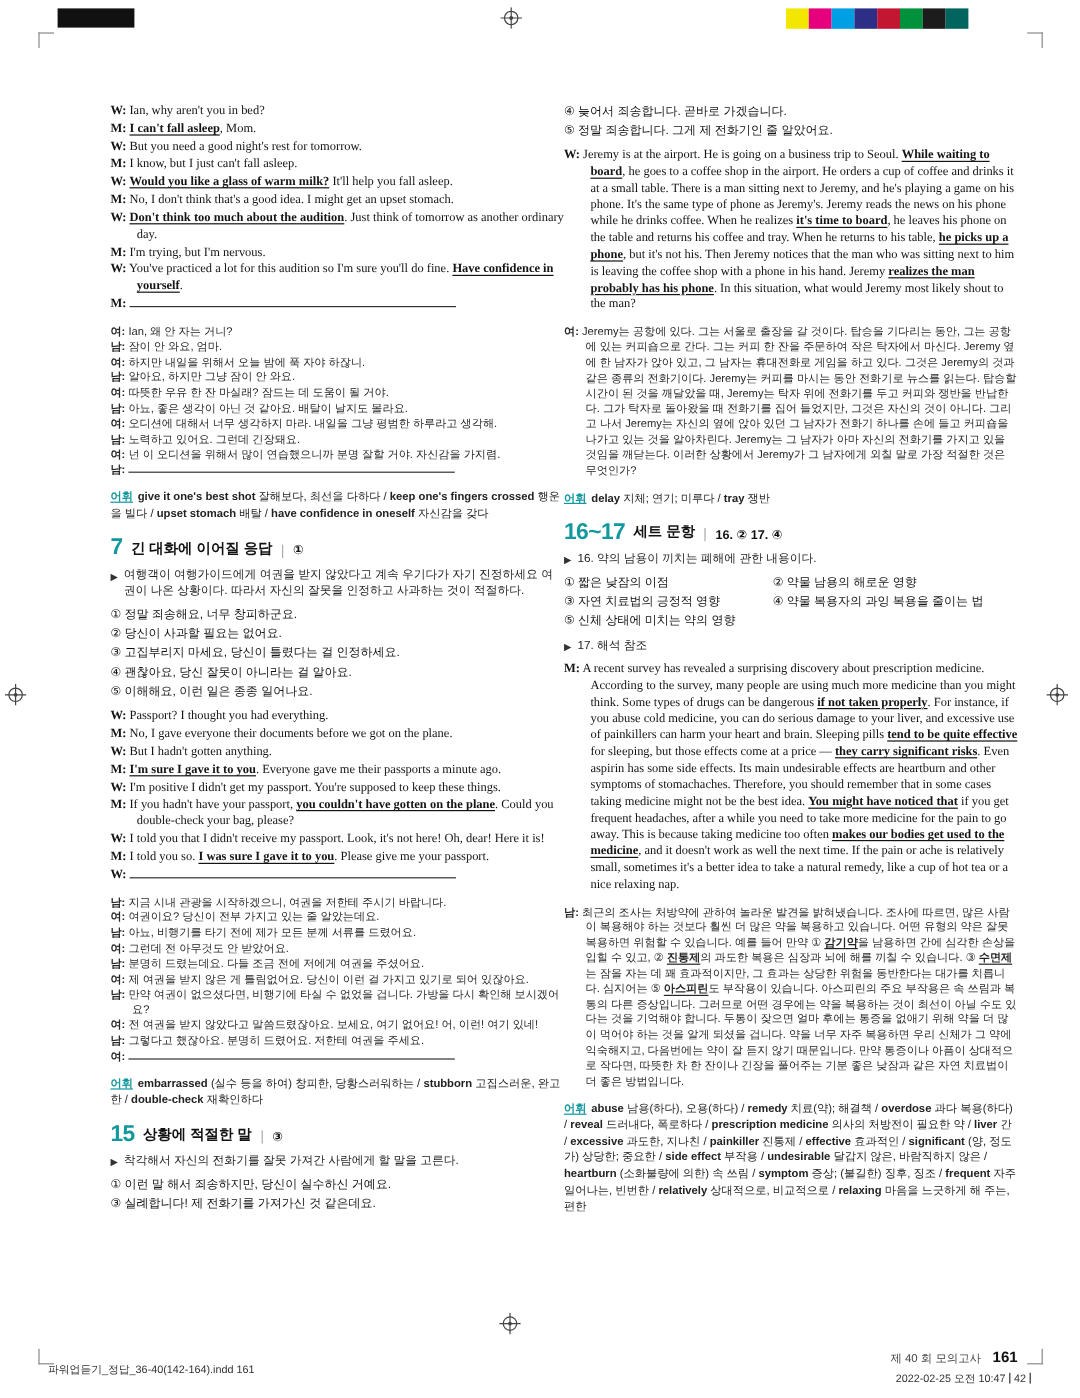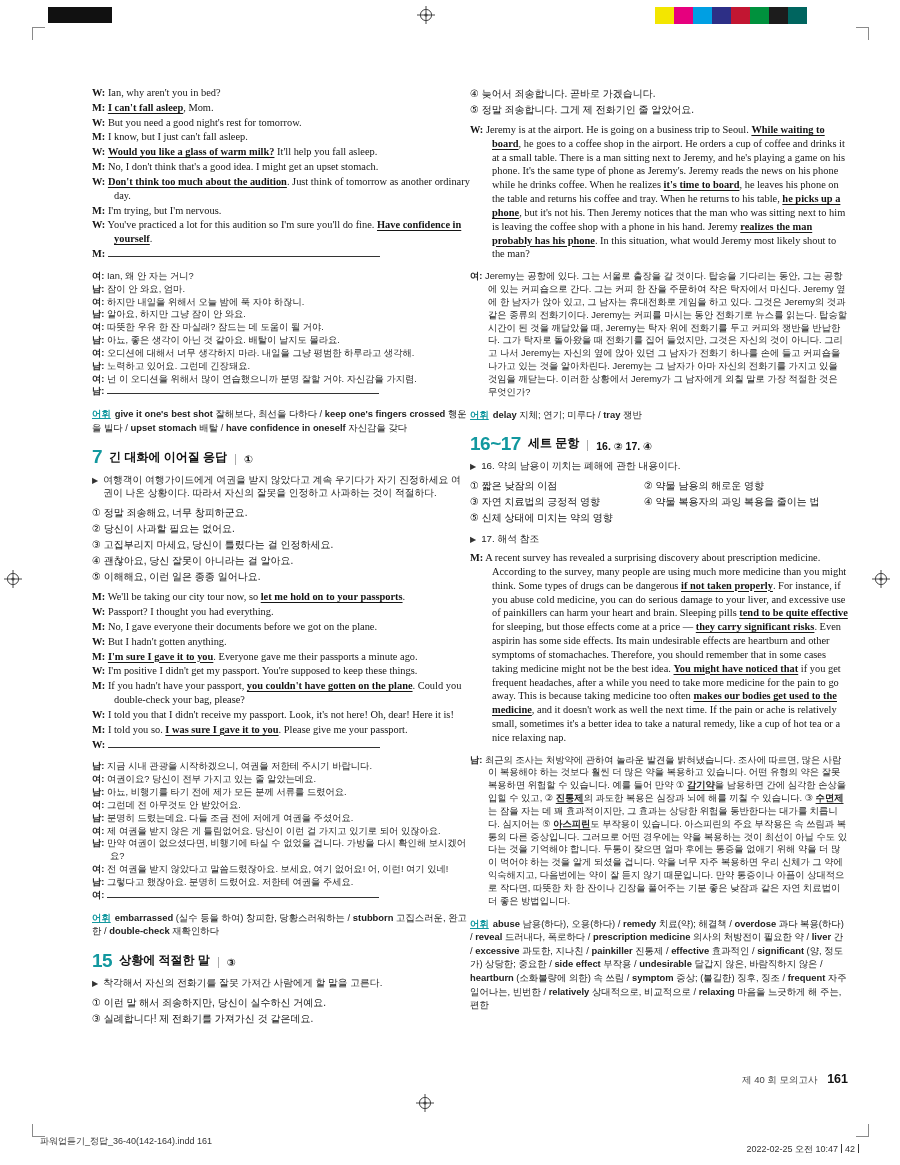--- a/index.html
+++ b/index.html
@@ -48,21 +48,21 @@
   .sec-ans{font-size:10.5px;font-weight:bold;padding-bottom:1.5px;}
 
   
   .expl{display:flex;gap:5px;font:9.8px/1.42 "Liberation Sans","DejaVu Sans",sans-serif;color:#222;margin-bottom:5px;}
   .marker{font-size:8px;padding-top:2px;color:#333;flex:none;}
   .choices{font:10px/1.5 "Liberation Sans","DejaVu Sans",sans-serif;color:#111;margin-bottom:6px;}
   .choice{margin-bottom:1px;}
   .choices-grid{display:grid;grid-template-columns:46% 54%;}
 
   
-  .page-num{position:absolute;right:52px;top:1072px;font-size:9.5px;color:#444;}
+  .page-num{position:absolute;right:52px;top:1124px;font-size:9.5px;color:#444;}
   .page-num .pn-num{font-size:12.5px;font-weight:bold;color:#111;margin-left:7px;}
 </style>
 </head>
 <body>
 
 <div class="ink-bar"></div>
 <div class="colorbar">
     <div class="swatch" style="background: rgb(243, 230, 0);"></div>
     <div class="swatch" style="background: rgb(230, 0, 126);"></div>
     <div class="swatch" style="background: rgb(0, 159, 227);"></div>
@@ -154,21 +154,20 @@
       <span>여행객이 여행가이드에게 여권을 받지 않았다고 계속 우기다가 자기 진정하세요 여권이 나온 상황이다. 따라서 자신의 잘못을 인정하고 사과하는 것이 적절하다.</span>
     </div>
     <div class="choices">
         <div class="choice">① 정말 죄송해요, 너무 창피하군요.</div>
         <div class="choice">② 당신이 사과할 필요는 없어요.</div>
         <div class="choice">③ 고집부리지 마세요, 당신이 틀렸다는 걸 인정하세요.</div>
         <div class="choice">④ 괜찮아요, 당신 잘못이 아니라는 걸 알아요.</div>
         <div class="choice">⑤ 이해해요, 이런 일은 종종 일어나요.</div>
       </div>
     <div class="dlg en">
-        <div class="line"><span class="spk">M:</span> <span>We'll be taking our city tour now, so </span><span class="uu">let me hold on to your passports</span><span>.</span></div>
         <div class="line"><span class="spk">W:</span> <span>Passport? I thought you had everything.</span></div>
         <div class="line"><span class="spk">M:</span> <span>No, I gave everyone their documents before we got on the plane.</span></div>
         <div class="line"><span class="spk">W:</span> <span>But I hadn't gotten anything.</span></div>
         <div class="line"><span class="spk">M:</span> <span class="uu">I'm sure I gave it to you</span><span>. Everyone gave me their passports a minute ago.</span></div>
         <div class="line"><span class="spk">W:</span> <span>I'm positive I didn't get my passport. You're supposed to keep these things.</span></div>
         <div class="line"><span class="spk">M:</span> <span>If you hadn't have your passport, </span><span class="uu">you couldn't have gotten on the plane</span><span>. Could you double-check your bag, please?</span></div>
         <div class="line"><span class="spk">W:</span> <span>I told you that I didn't receive my passport. Look, it's not here! Oh, dear! Here it is!</span></div>
         <div class="line"><span class="spk">M:</span> <span>I told you so. </span><span class="uu">I was sure I gave it to you</span><span>. Please give me your passport.</span></div>
         <div class="line"><span class="spk">W:</span> <span class="blankrule"></span></div>
       </div>

